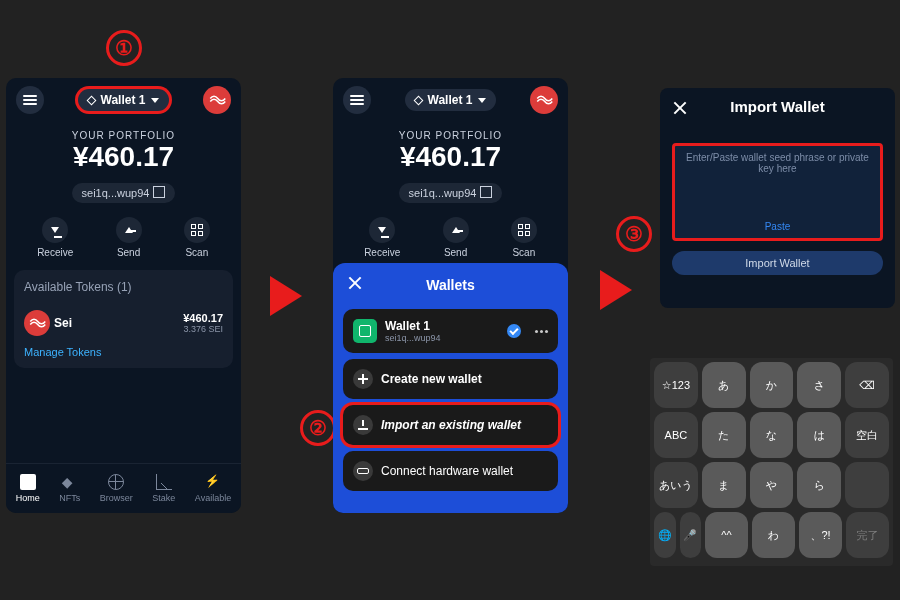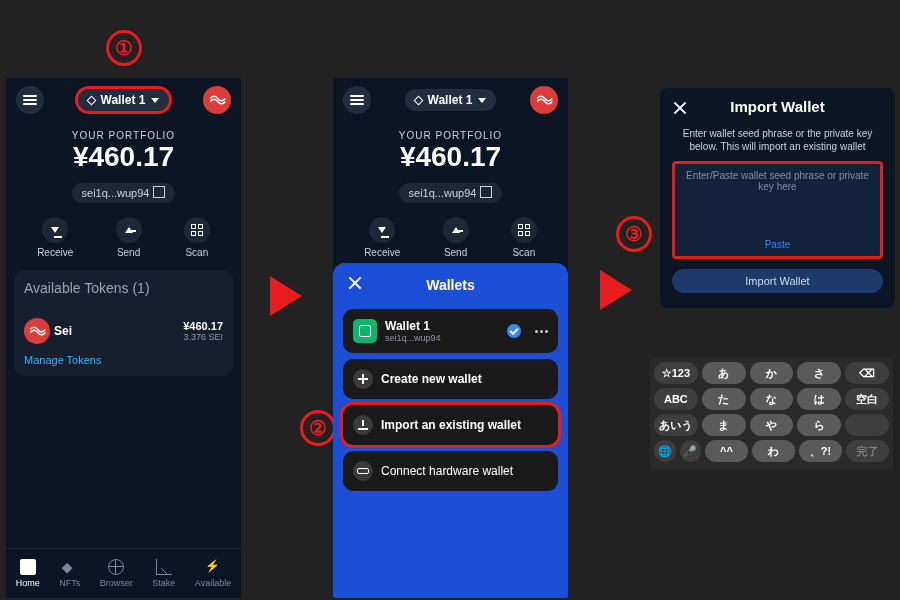--- a/index.html
+++ b/index.html
@@ -31,23 +31,23 @@
     width: 0; height: 0;
     border-top: 20px solid transparent;
     border-bottom: 20px solid transparent;
     border-left: 32px solid #e81c1c;
   }
 
   
   .phone {
     position: absolute;
     width: 235px;
-    height: 520px;
+    height: 435px;
     background: #0b1523;
-    border-radius: 2px;
+    border-radius: 10px;
     overflow: hidden;
   }
   .phone1 { left: 6px; top: 78px; }
   .phone2 { left: 333px; top: 78px; background:#0b1523;}
 
   .topbar { display:flex; align-items:center; justify-content:space-between; padding:8px 10px; }
   .circle-btn {
     width:28px; height:28px; border-radius:50%; background:#222d3f;
     display:flex; align-items:center; justify-content:center;
   }
@@ -84,21 +84,21 @@
   .action { display:flex; flex-direction:column; align-items:center; font-size:10px; gap:4px; color:#cbd2df; }
   .action .ic { width:26px;height:26px;border-radius:50%;background:#1d2736;display:flex;align-items:center;justify-content:center;}
   .arrow-down-icon { width:0;height:0;border-left:4px solid transparent;border-right:4px solid transparent;border-top:6px solid #fff; position:relative;}
   .arrow-down-icon::after{content:"";position:absolute;left:-1px;top:3px;width:8px;height:2px;background:#fff;}
   .arrow-up-icon   { width:0;height:0;border-left:4px solid transparent;border-right:4px solid transparent;border-bottom:6px solid #fff; position:relative;}
   .arrow-up-icon::after{content:"";position:absolute;left:-1px;top:3px;width:8px;height:2px;background:#fff;}
   .qr-icon { display:grid; grid-template-columns:repeat(2,5px); grid-template-rows:repeat(2,5px); gap:2px; }
   .qr-icon span{ width:5px;height:5px;border:1px solid #fff; }
 
   .tokens-card { margin:12px 8px 0; background:#161f2e; border-radius:10px; padding:10px; }
-  .tokens-head { font-size:14px; color:#97a2b6; margin-bottom:22px; }
+  .tokens-head { font-size:12px; color:#97a2b6; margin-bottom:16px; }
   .token-row { display:flex; align-items:center; gap:4px; }
   .token-row .sei-logo { width:26px; height:26px; }
   .token-name{ font-size:12px; font-weight:600; }
   .token-amts { margin-left:auto; text-align:right; }
   .token-amts .v1{ font-size:11px; font-weight:600; }
   .token-amts .v2{ font-size:9px; color:#8b95a8; }
   .manage-link{ margin-top:10px; font-size:11px; color:#3db3ff; font-weight:500; }
 
   .tabbar { position:absolute; bottom:0; left:0; right:0; height:50px; display:flex; justify-content:space-around; align-items:center; background:#0b1523; border-top:1px solid #1a2433; }
   .tab { display:flex; flex-direction:column; align-items:center; gap:3px; font-size:9px; color:#7c879b; }
@@ -146,28 +146,28 @@
   .usb-icon{width:12px;height:6px;border:1px solid #fff;border-radius:2px;}
 
   
   .import-wrap{
     position:absolute; left:660px; top:88px; width:235px; height:220px; background:#0b1523;
     border-radius:8px; padding:10px 12px;
   }
   .import-head{display:flex;align-items:center;justify-content:center;position:relative;padding-bottom:6px;}
   .import-head .x{position:absolute;left:0;top:2px;}
   .import-desc{font-size:10px;text-align:center;color:#cbd2df;padding:0 4px;margin-top:6px;line-height:1.3;}
-  .seed-box{ margin-top:8px; height:98px; border:3px solid #e81c1c; border-radius:4px; background:#11223a; padding:6px; text-align:center; font-size:10px; color:#7d8da8; display:flex; flex-direction:column; justify-content:space-between;}
+  .seed-box{ margin-top:22px; height:98px; border:3px solid #e81c1c; border-radius:4px; background:#11223a; padding:6px; text-align:center; font-size:10px; color:#7d8da8; display:flex; flex-direction:column; justify-content:space-between;}
   .paste-btn{ font-size:10px; color:#3488f4; }
   .import-btn{ margin-top:10px; background:#1e3a6b; border-radius:16px; text-align:center; padding:6px 0; font-size:11px; color:#cfd9e8;}
 
   
   .kbd{ position:absolute; left:650px; top:358px; width:243px; background:#2a2a2a; padding:4px; border-radius:4px;}
   .kbd-row{display:flex; gap:4px; margin-bottom:4px;}
-  .key{ background:#5a5a5a; border-radius:12px; height:22px; display:flex; align-items:center;justify-content:center; font-size:11px; color:#fff;font-weight:bold;}
+  .key{ background:#5a5a5a; border-radius:12px; height:46px; display:flex; align-items:center;justify-content:center; font-size:11px; color:#fff;}
   .key.mod{background:#3e3e3e;}
   .key.w1{flex:1;}
 </style>
 </head>
 <body>
 
 <div class="step-badge" style="left:106px; top:30px;">①</div>
 <div class="step-badge" style="left:300px; top:410px;">②</div>
 <div class="step-badge" style="left:616px; top:216px;">③</div>
 
@@ -351,38 +351,37 @@
       <div class="circle-icon-sm">
           <span class="plus-icon"></span>
         </div>
       <span style="font-weight:600;">Create new wallet</span>
     </div>
 
     <div class="wallet-item hl">
       <div class="circle-icon-sm">
           <span class="dl-icon"></span>
         </div>
-      <span style="font-weight:600;">Import an existing wallet</span>
+      <span style="font-weight:600;font-style:italic;">Import an existing wallet</span>
     </div>
 
     <div class="wallet-item">
       <div class="circle-icon-sm">
           <span class="usb-icon"></span>
         </div>
       <span style="font-weight:400;">Connect hardware wallet</span>
     </div>
   </div>
 </div>
 
 <div class="import-wrap">
   <div class="import-head">
     <div class="x"></div>
     <span style="font-size:15px;font-weight:600;">Import Wallet</span>
   </div>
-  <div class="import-desc">Enter wallet seed phrase or the private key below. This will import an existing wallet</div>
   <div class="seed-box">
     <span>Enter/Paste wallet seed phrase or private key here</span>
     <span class="paste-btn">Paste</span>
   </div>
   <div class="import-btn">Import Wallet</div>
 </div>
 
 <div class="kbd">
   <div class="kbd-row">
     <div class="key mod w1">☆123</div>

